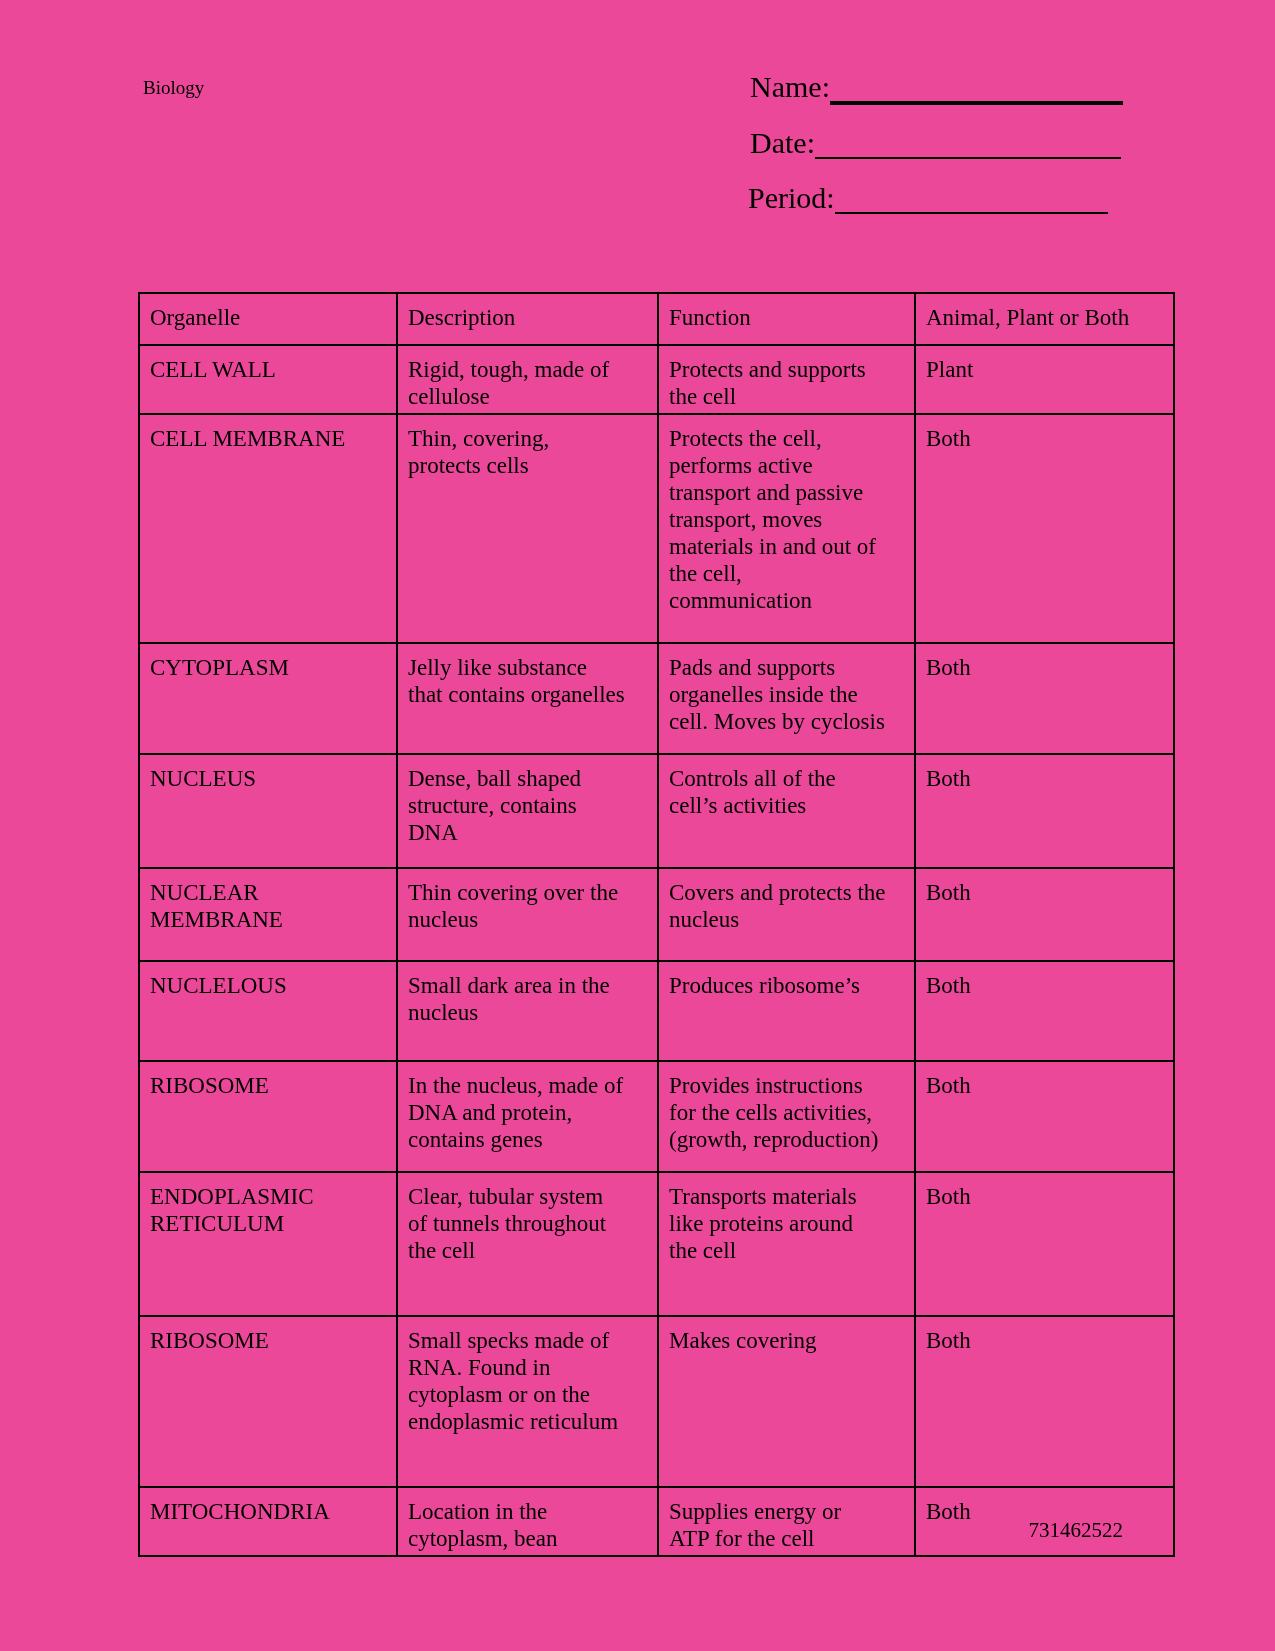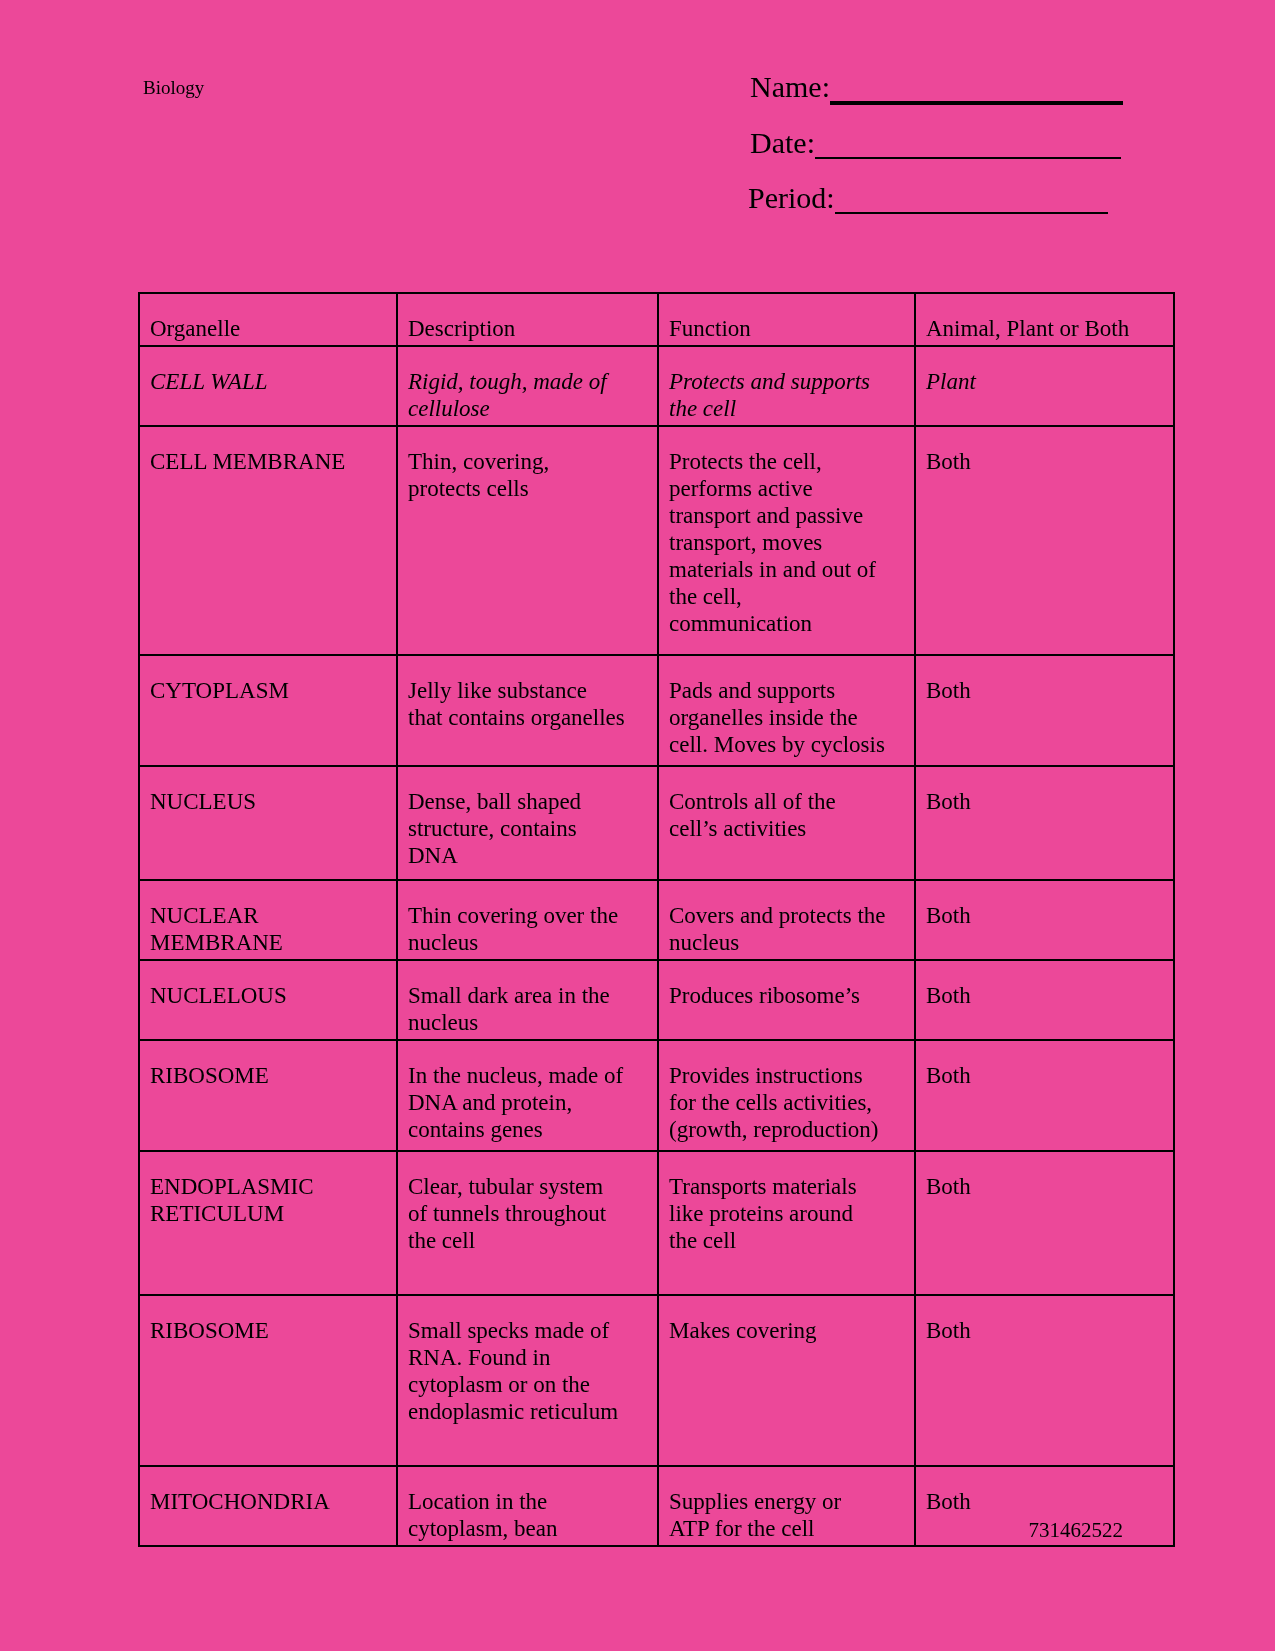--- a/index.html
+++ b/index.html
@@ -46,34 +46,34 @@
     left: 138px;
     top: 292px;
     width: 1035px;
     border-collapse: collapse;
     table-layout: fixed;
   }
   .organelle-table td, .organelle-table th {
     border: 2px solid #000000;
     vertical-align: top;
     text-align: left;
-    padding: 21px 8px 3px 10px;
+    padding: 10px 8px 3px 10px;
     font-size: 23px;
     font-weight: normal;
     line-height: 27px;
     white-space: pre-line;
     overflow: hidden;
   }
   tr.hdr        { height: 52px; }
-  tr.r-cellwall { height: 67px; font-style: italic; }
+  tr.r-cellwall { height: 67px; }
   tr.r-cellmem  { height: 229px; }
   tr.r-cyto     { height: 111px; }
   tr.r-nucleus  { height: 114px; }
-  tr.r-nucmem   { height: 74px; border-radius: 29px; }
-  tr.r-nuclel   { height: 77px; }
+  tr.r-nucmem   { height: 93px; border-radius: 29px; }
+  tr.r-nuclel   { height: 100px; }
   tr.r-chrom    { height: 111px; }
   tr.r-er       { height: 144px; }
   tr.r-ribo     { height: 171px; }
   tr.r-mito     { height: 58px; }
 
   .footer-number {
     position: absolute;
     top: 1515px;
     left: 1010px;
     width: 113px;

